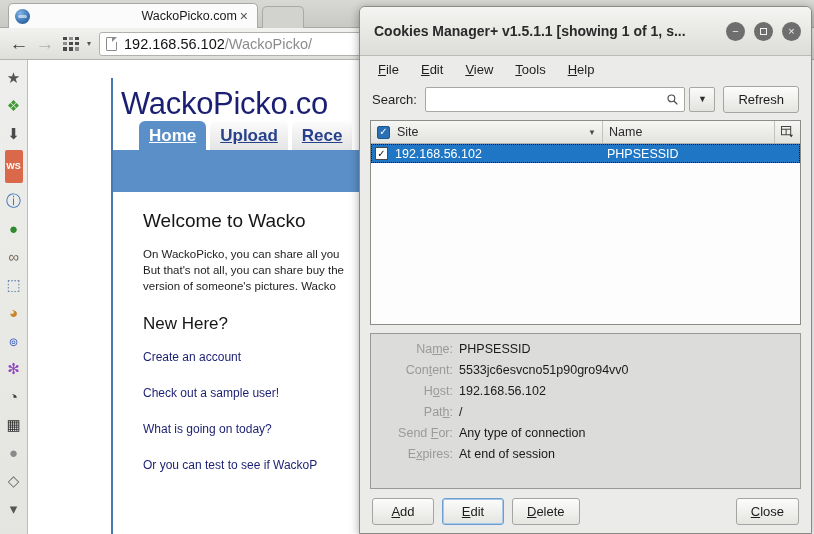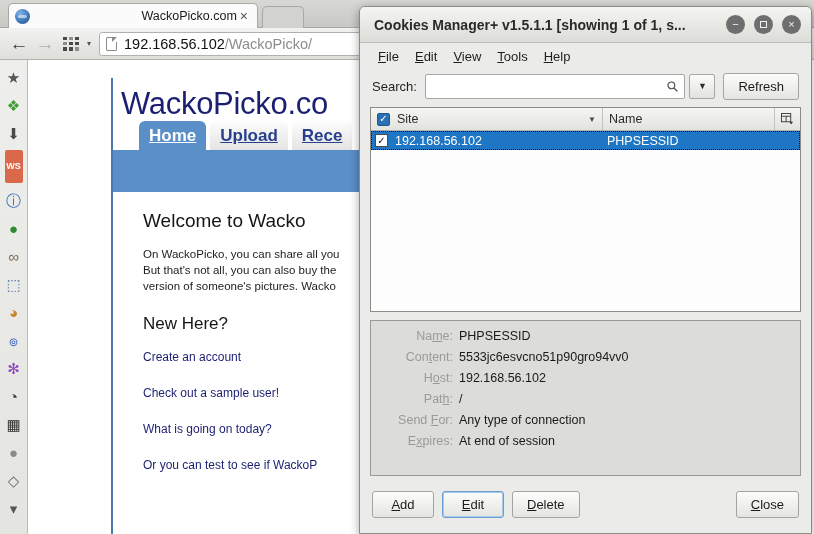--- a/index.html
+++ b/index.html
@@ -110,37 +110,37 @@
   
   .dialog {
     position: absolute; left: 359px; top: 6px; width: 453px; height: 528px;
     background: #ebebe9;
     border: 1px solid #8a8a86;
     border-radius: 6px 6px 0 0;
     box-shadow: 0 2px 10px rgba(0,0,0,.35);
     display: flex; flex-direction: column;
   }
   .titlebar {
-    height: 36px; flex: 0 0 auto;
+    height: 49px; flex: 0 0 auto;
     background: linear-gradient(#f4f4f2, #dcdcd8);
     border-bottom: 1px solid #bcbcb7;
     border-radius: 5px 5px 0 0;
     display: flex; align-items: center; padding: 0 10px 0 14px;
   }
   .title-text { font-size: 14px; font-weight: bold; color: #2a2a2a; flex: 1 1 auto; white-space: nowrap; overflow: hidden; }
   .winbtns { display: flex; gap: 9px; flex: 0 0 auto; }
   .winbtn {
     width: 19px; height: 19px; border-radius: 50%;
     background: #6e6e6e; color: #f2f2f2;
     display: flex; align-items: center; justify-content: center;
     font-size: 11px; line-height: 1;
   }
   .winbtn .sq { width: 7px; height: 7px; border: 1.5px solid #f2f2f2; }
 
-  .menubar { height: 26px; flex: 0 0 auto; display: flex; align-items: center; padding-left: 10px; gap: 0; }
+  .menubar { height: 26px; flex: 0 0 auto; display: flex; align-items: center; padding-left: 10px; gap: 6px; }
   .menuitem { font-size: 13px; color: #1e1e1e; padding: 3px 8px; white-space: nowrap; }
   .menuitem u { text-decoration: underline; }
 
   .searchrow { height: 34px; flex: 0 0 auto; display: flex; align-items: center; padding: 0 12px; gap: 0; }
   .searchlabel { font-size: 13px; color: #1e1e1e; margin-right: 8px; white-space: nowrap; }
   .searchbox {
     flex: 1 1 auto; height: 25px; background: #fff; border: 1px solid #a8a8a3;
     border-radius: 2px; display: flex; align-items: center; padding: 0 5px; min-width: 0;
   }
   .searchinput { flex:1 1 auto; font-size: 12px; color: #333; border: none; outline: none; background: transparent; min-width: 0; }
@@ -278,21 +278,21 @@
         <div class="wp-tabs" id="wp-tabs">
             <div class="wp-tab active">Home</div>
             <div class="wp-tab">Upload</div>
             <div class="wp-tab">Rece</div>
           </div>
         <div class="wp-banner"></div>
         <div class="wp-body">
           <div class="wp-h1">Welcome to Wacko</div>
           <div id="wp-para">
               <div class="wp-p">On WackoPicko, you can share all you</div>
-              <div class="wp-p">But that's not all, you can also buy the</div>
+              <div class="wp-p">But that's not all, you can share buy the</div>
               <div class="wp-p">version of someone's pictures. Wacko</div>
             </div>
           <div class="wp-h2">New Here?</div>
           <div id="wp-links">
               <a class="wp-link" style="color: rgb(27, 31, 114); text-decoration: none;">Create an account</a>
               <a class="wp-link" style="color: rgb(27, 31, 114); text-decoration: none;">Check out a sample user!</a>
               <a class="wp-link" style="color: rgb(27, 31, 114); text-decoration: none;">What is going on today?</a>
               <a class="wp-link last" style="color: rgb(27, 31, 114); text-decoration: none;">Or you can test to see if WackoP</a>
             </div>
         </div>

